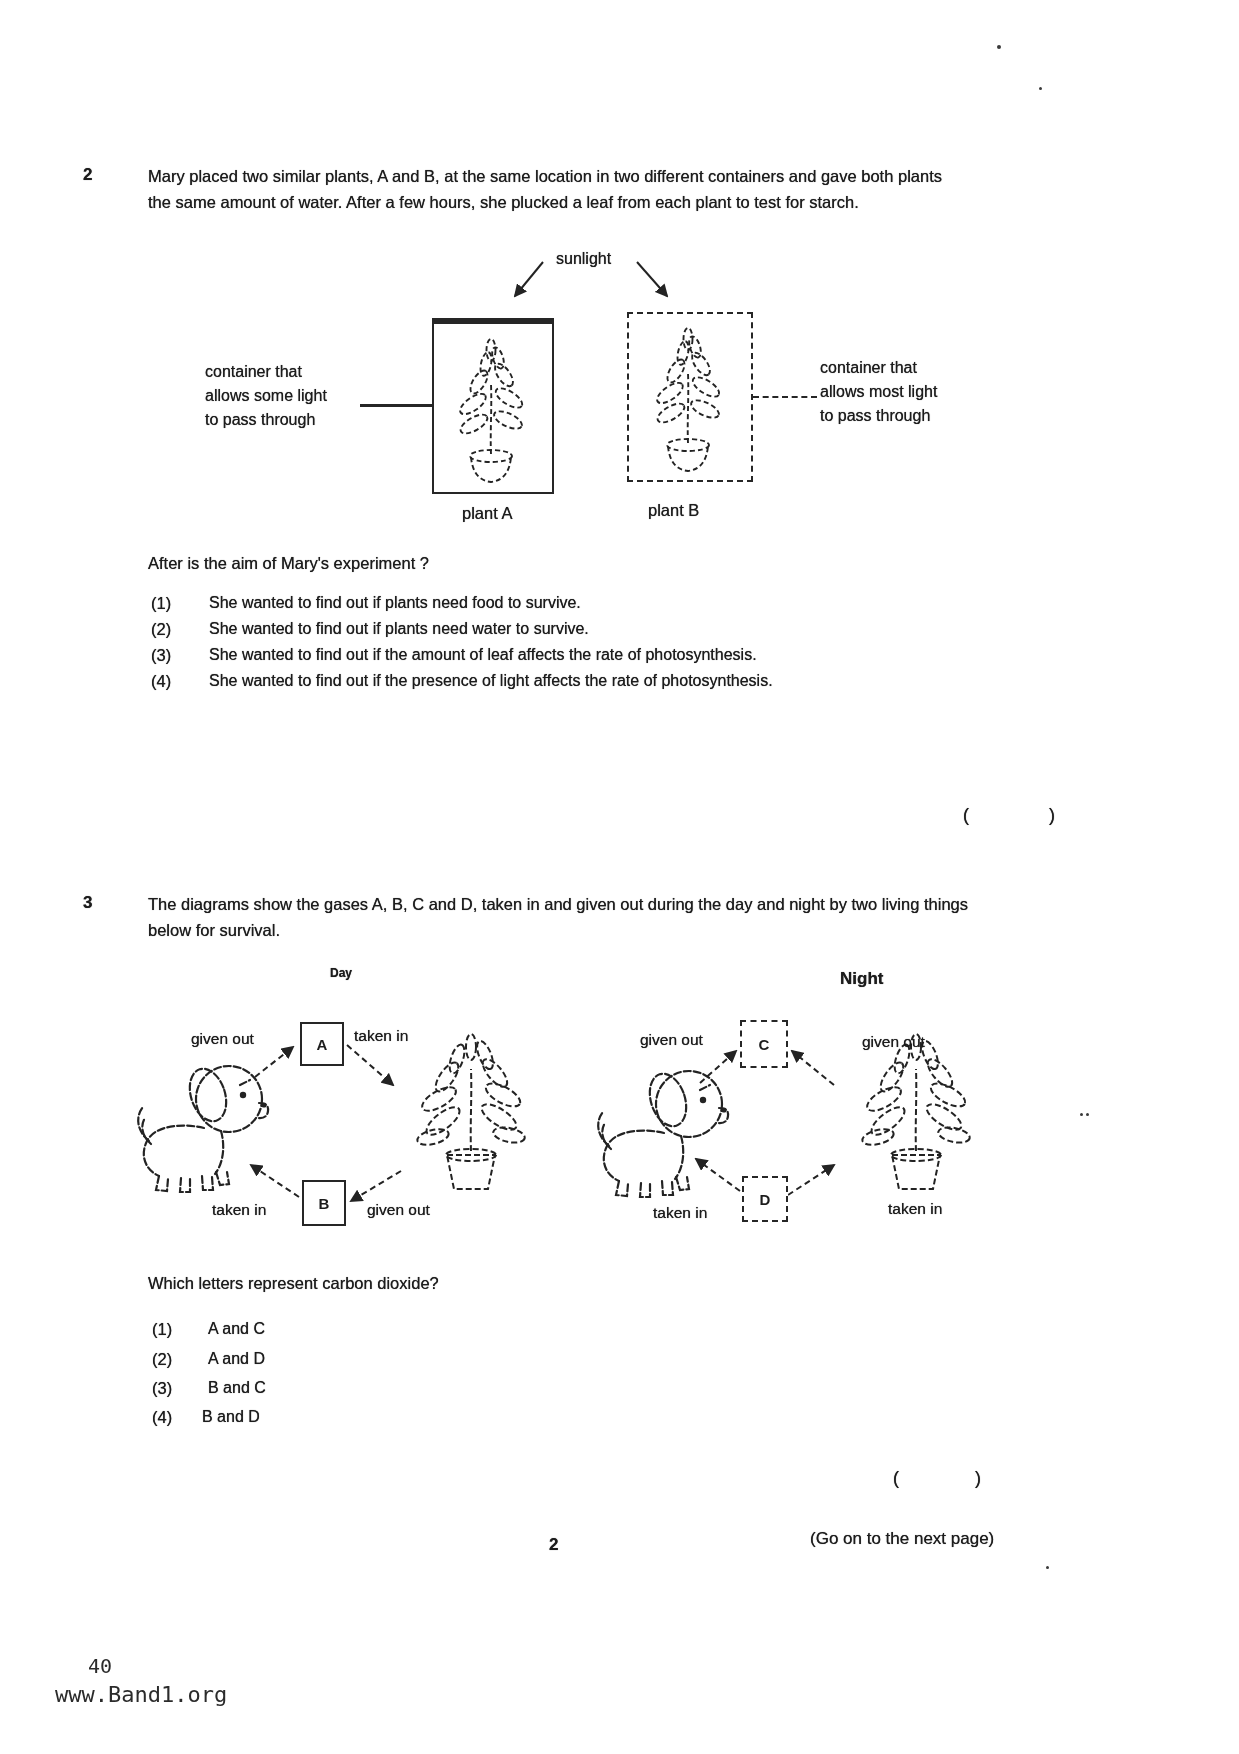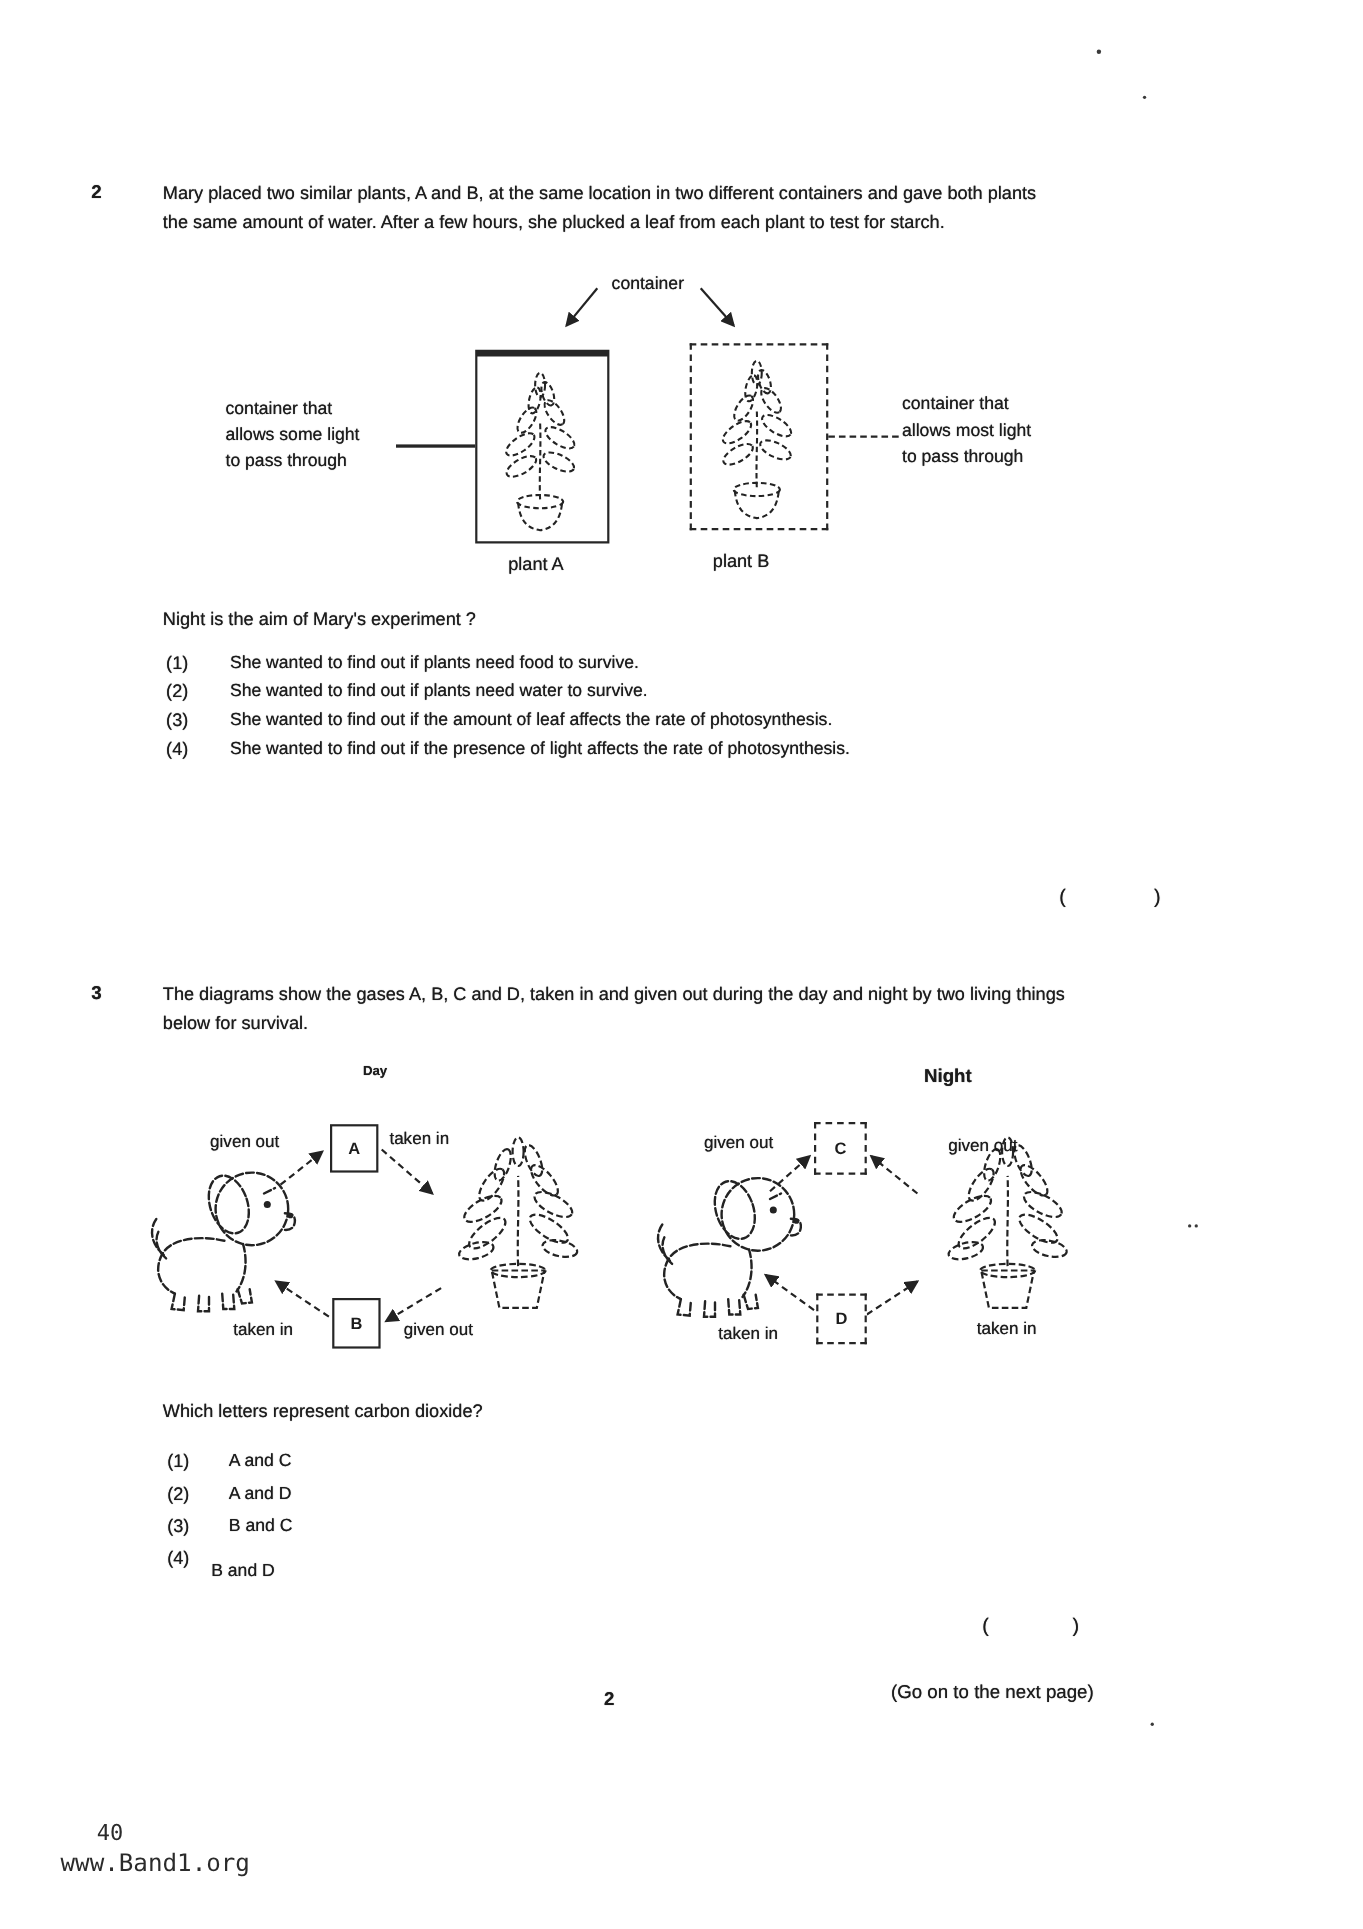--- a/index.html
+++ b/index.html
@@ -78,21 +78,21 @@
       <ellipse cx="50" cy="36" rx="12" ry="5" transform="rotate(-78 50 36)"></ellipse>
       <ellipse cx="62" cy="30" rx="11" ry="5" transform="rotate(72 62 30)"></ellipse>
       <ellipse cx="55" cy="22" rx="4.5" ry="11"></ellipse>
     </g>
   </defs>
 </svg>
 
 <div class="abs qnum txt" style="left:83px;top:165px;">2</div>
 <div class="abs body-text txt" style="left:148px;top:164px;width:818px;">Mary placed two similar plants, A and B, at the same location in two different containers and gave both plants the same amount of water. After a few hours, she plucked a leaf from each plant to test for starch.</div>
 
-<div class="abs diag-label txt" style="left:556px;top:247px;font-size:16px;">container</div>
+<div class="abs diag-label txt" style="left:556px;top:247px;font-size:16px;">sunlight</div>
 <svg class="abs" style="left:495px;top:256px;" width="190" height="48">
   <g stroke="#232323" stroke-width="2">
     <line x1="48" y1="6" x2="20" y2="40" marker-end="url(#arw)"></line>
     <line x1="142" y1="6" x2="172" y2="40" marker-end="url(#arw)"></line>
   </g>
 </svg>
 
 <div class="abs container-box" style="left:432px;top:318px;width:118px;height:168px;border:2.5px solid #262626;border-top-width:6px;">
   <svg width="110" height="160" viewBox="0 0 110 160" style="margin:4px 0 0 2px;">
       <use href="#small-plant-art"></use>
@@ -114,21 +114,21 @@
 <div class="abs diag-label txt" style="left:820px;top:356px;width:175px;font-size:16px;">
   <div>container that</div>
   <div>allows most light</div>
   <div>to pass through</div>
 </div>
 <div class="abs" style="left:753px;top:396px;width:64px;border-top:2.5px dashed #262626;"></div>
 
 <div class="abs diag-label txt" style="left:462px;top:501px;font-size:16.5px;">plant A</div>
 <div class="abs diag-label txt" style="left:648px;top:498px;font-size:16.5px;">plant B</div>
 
-<div class="abs body-text txt" style="left:148px;top:551px;">Night is the aim of Mary's experiment ?</div>
+<div class="abs body-text txt" style="left:148px;top:551px;">After is the aim of Mary's experiment ?</div>
 
 <div class="abs opt-num txt" style="left:151px;top:594px;">(1)</div>
 <div class="abs opt-text txt" style="left:209px;top:594px;">She wanted to find out if plants need food to survive.</div>
 <div class="abs opt-num txt" style="left:151px;top:620px;">(2)</div>
 <div class="abs opt-text txt" style="left:209px;top:620px;">She wanted to find out if plants need water to survive.</div>
 <div class="abs opt-num txt" style="left:151px;top:646px;">(3)</div>
 <div class="abs opt-text txt" style="left:209px;top:646px;">She wanted to find out if the amount of leaf affects the rate of photosynthesis.</div>
 <div class="abs opt-num txt" style="left:151px;top:672px;">(4)</div>
 <div class="abs opt-text txt" style="left:209px;top:672px;">She wanted to find out if the presence of light affects the rate of photosynthesis.</div>
 
@@ -195,21 +195,21 @@
 
 <div class="abs body-text txt" style="left:148px;top:1271px;">Which letters represent carbon dioxide?</div>
 
 <div class="abs opt-num txt" style="left:152px;top:1320px;">(1)</div>
 <div class="abs opt-text txt" style="left:208px;top:1320px;">A and C</div>
 <div class="abs opt-num txt" style="left:152px;top:1350px;">(2)</div>
 <div class="abs opt-text txt" style="left:208px;top:1350px;">A and D</div>
 <div class="abs opt-num txt" style="left:152px;top:1379px;">(3)</div>
 <div class="abs opt-text txt" style="left:208px;top:1379px;">B and C</div>
 <div class="abs opt-num txt" style="left:152px;top:1408px;">(4)</div>
-<div class="abs opt-text txt" style="left:192px;top:1408px;margin-top:12px;">B and D</div>
+<div class="abs opt-text txt" style="left:202px;top:1408px;">B and D</div>
 
 <div class="abs bracket txt" style="left:893px;top:1468px;width:88px;">
   <span>(</span>
   <span>)</span>
 </div>
 
 <div class="abs txt" style="left:549px;top:1535px;font-size:17px;font-weight:bold;">2</div>
 <div class="abs txt" style="left:810px;top:1529px;font-size:17px;">(Go on to the next page)</div>
 
 <div class="abs mono" style="left:88px;top:1654px;font-size:20px;">40</div>

